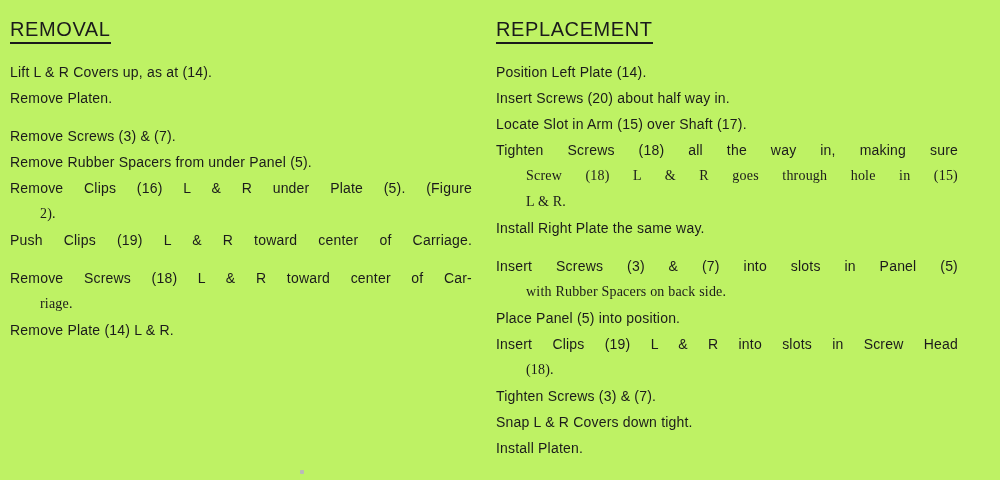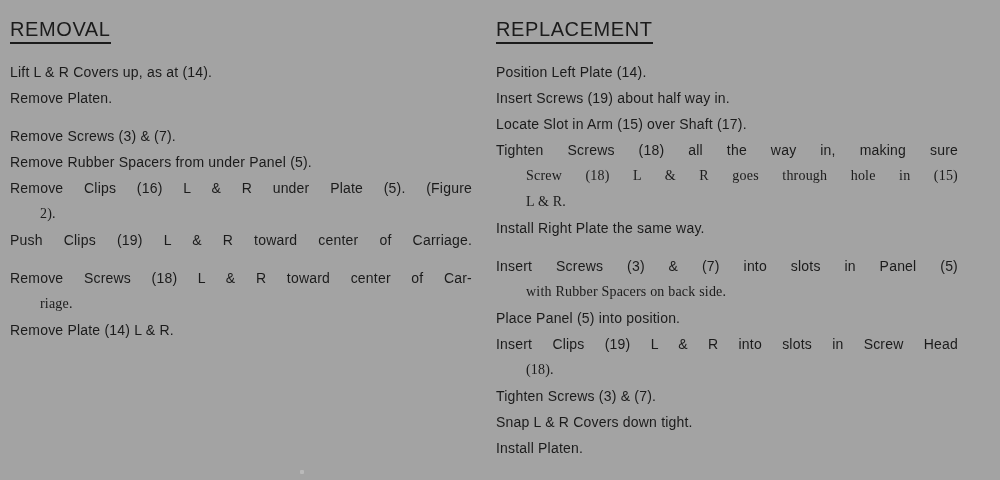--- a/index.html
+++ b/index.html
@@ -4,21 +4,21 @@
 <style>
   html, body {
     margin: 0;
     padding: 0;
     background: #ffffff;
   }
   .page {
     position: relative;
     width: 1000px;
     height: 480px;
-    background: #a3a3a3;
+    background: #bef264;
     color: #1b1b1b;
     font-family: "Liberation Sans", "DejaVu Sans", sans-serif;
     overflow: hidden;
   }
   .col {
     position: absolute;
     top: 18px;
   }
   .col-left  { left: 10px;  width: 462px; }
   .col-right { left: 496px; width: 462px; }
@@ -80,21 +80,21 @@
       <div class="line indent">riage.</div>
       <div class="line">Remove Plate (14) L &amp; R.</div>
     </div>
   </section>
 
   <section class="col col-right">
     <h2 class="heading">REPLACEMENT</h2>
 
     <div class="group">
       <div class="line">Position Left Plate (14).</div>
-      <div class="line">Insert Screws (19) about half way in.</div>
+      <div class="line">Insert Screws (20) about half way in.</div>
       <div class="line">Locate Slot in Arm (15) over Shaft (17).</div>
       <div class="line spread">Tighten Screws (18) all the way in, making sure</div>
       <div class="line indent spread">Screw (18) L &amp; R goes through hole in (15)</div>
       <div class="line indent">L &amp; R.</div>
       <div class="line">Install Right Plate the same way.</div>
     </div>
 
     <div class="group">
       <div class="line spread">Insert Screws (3) &amp; (7) into slots in Panel (5)</div>
       <div class="line indent">with Rubber Spacers on back side.</div>

